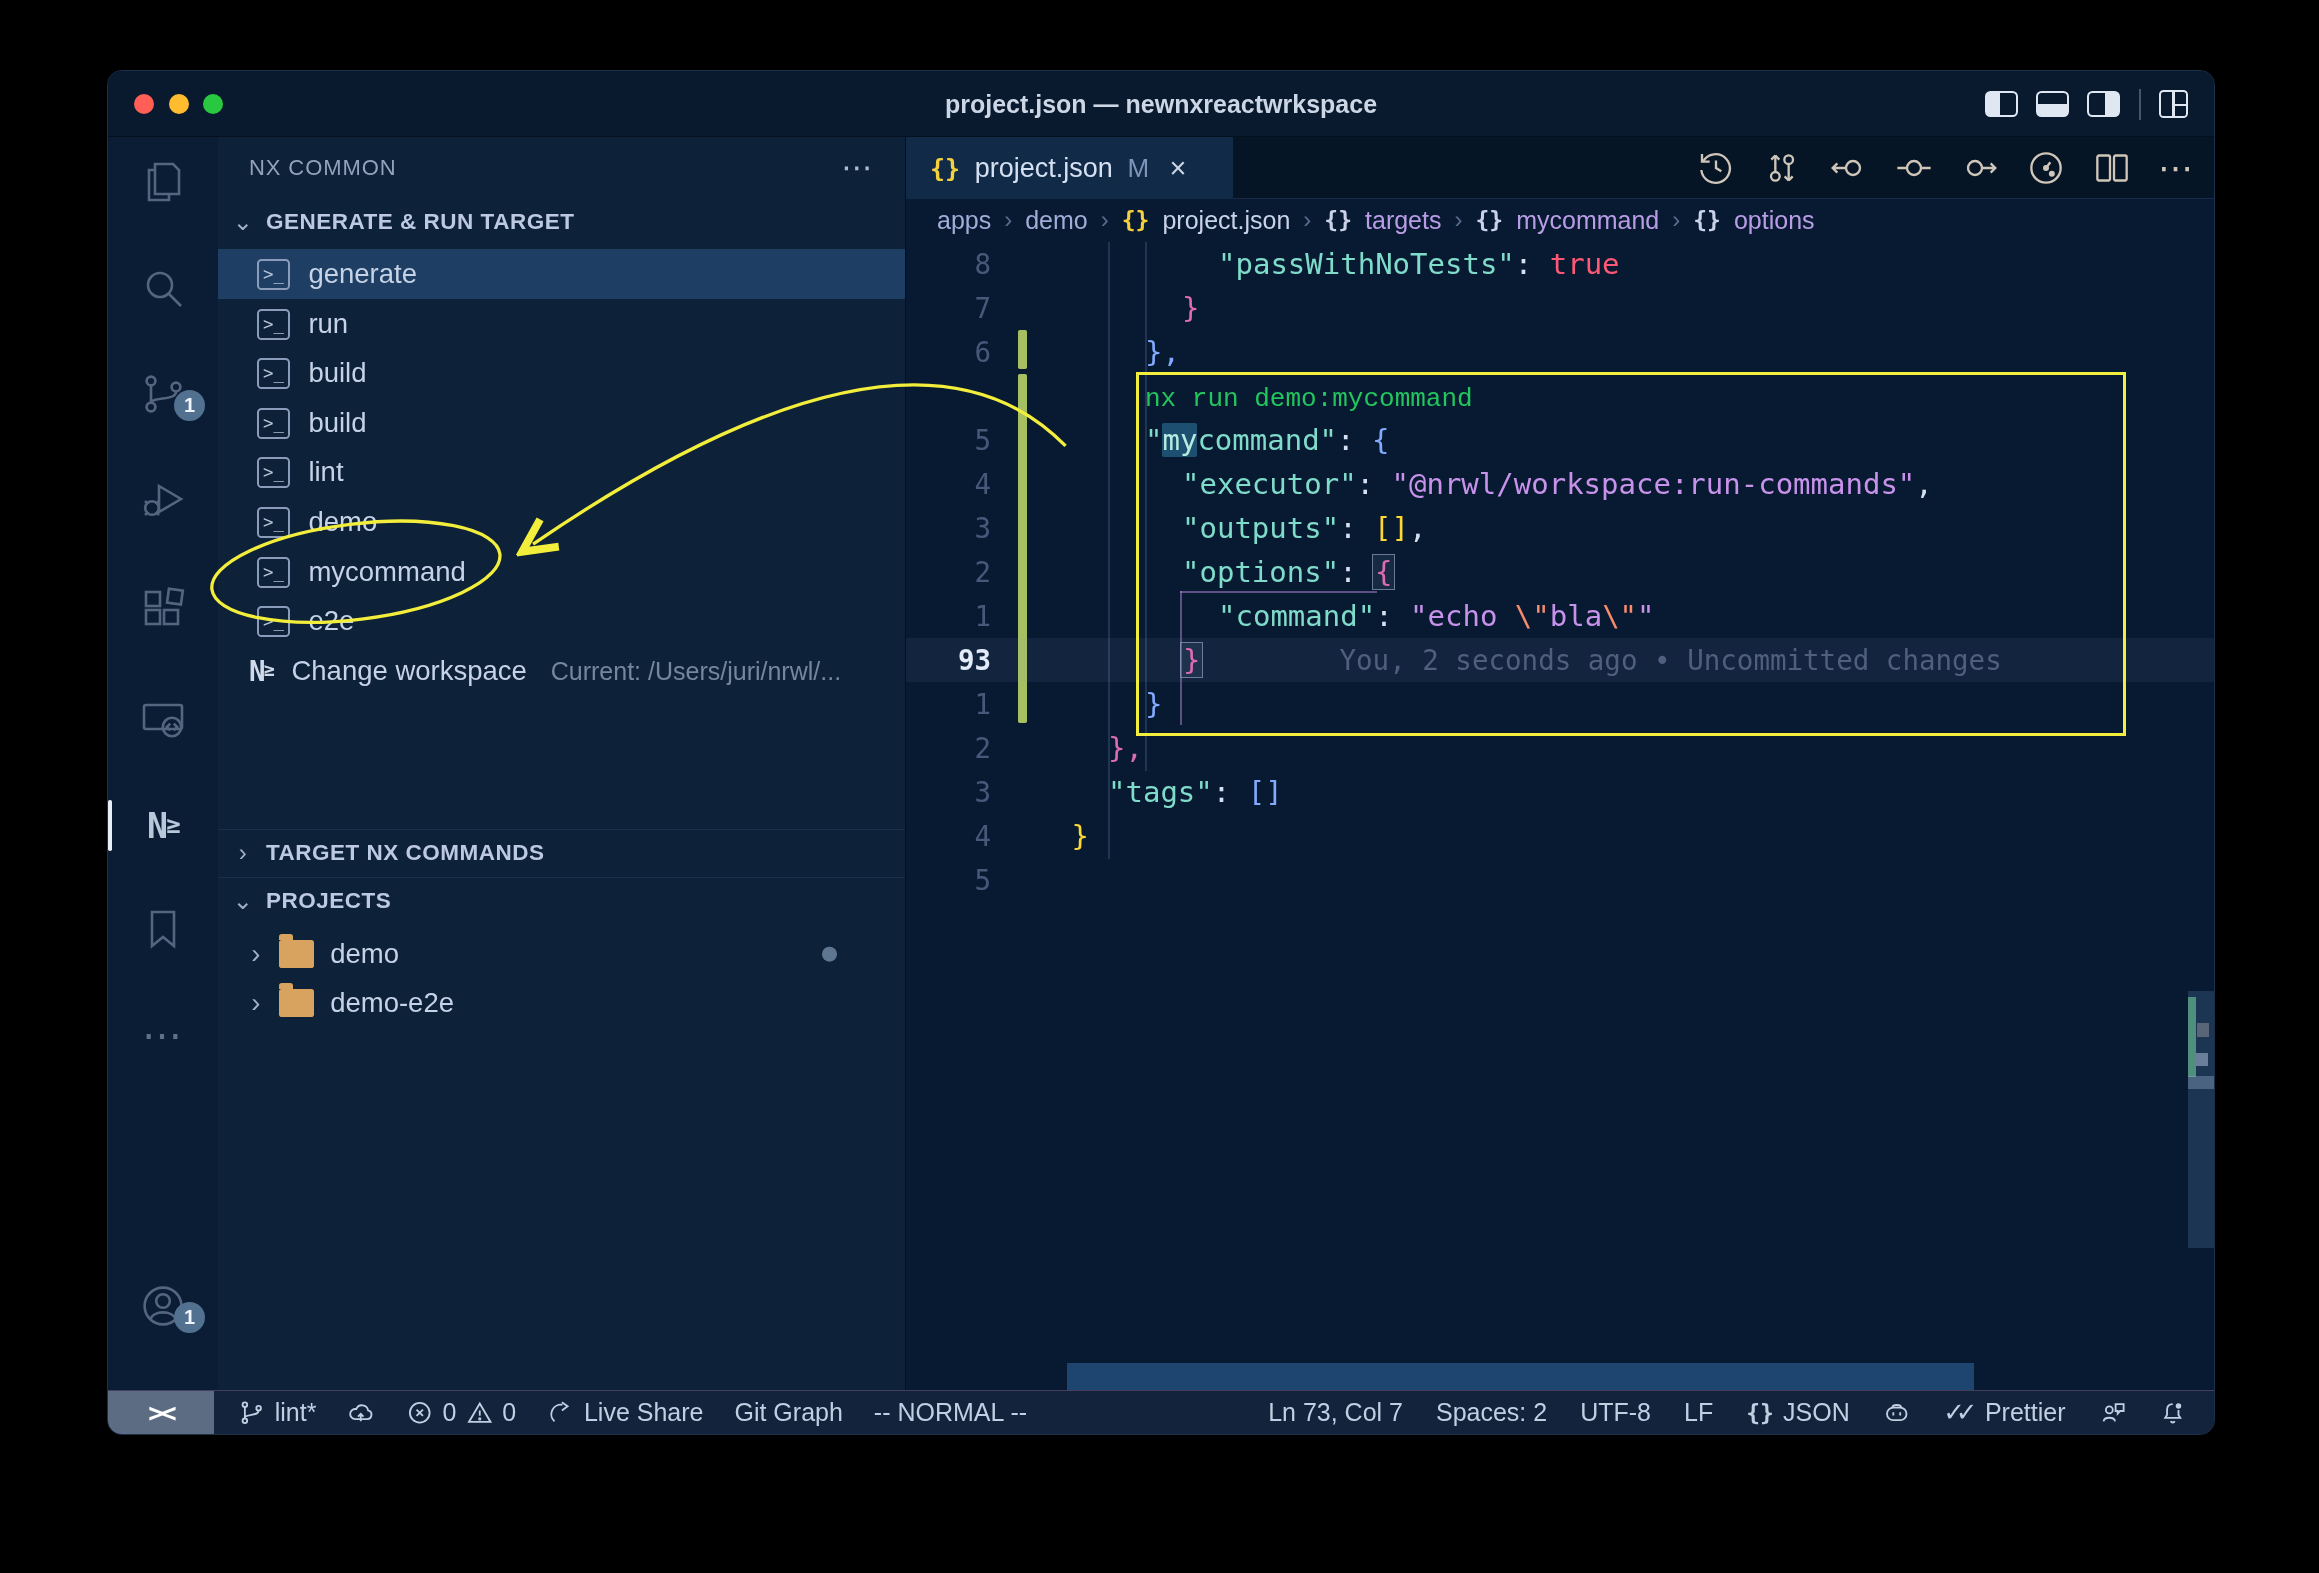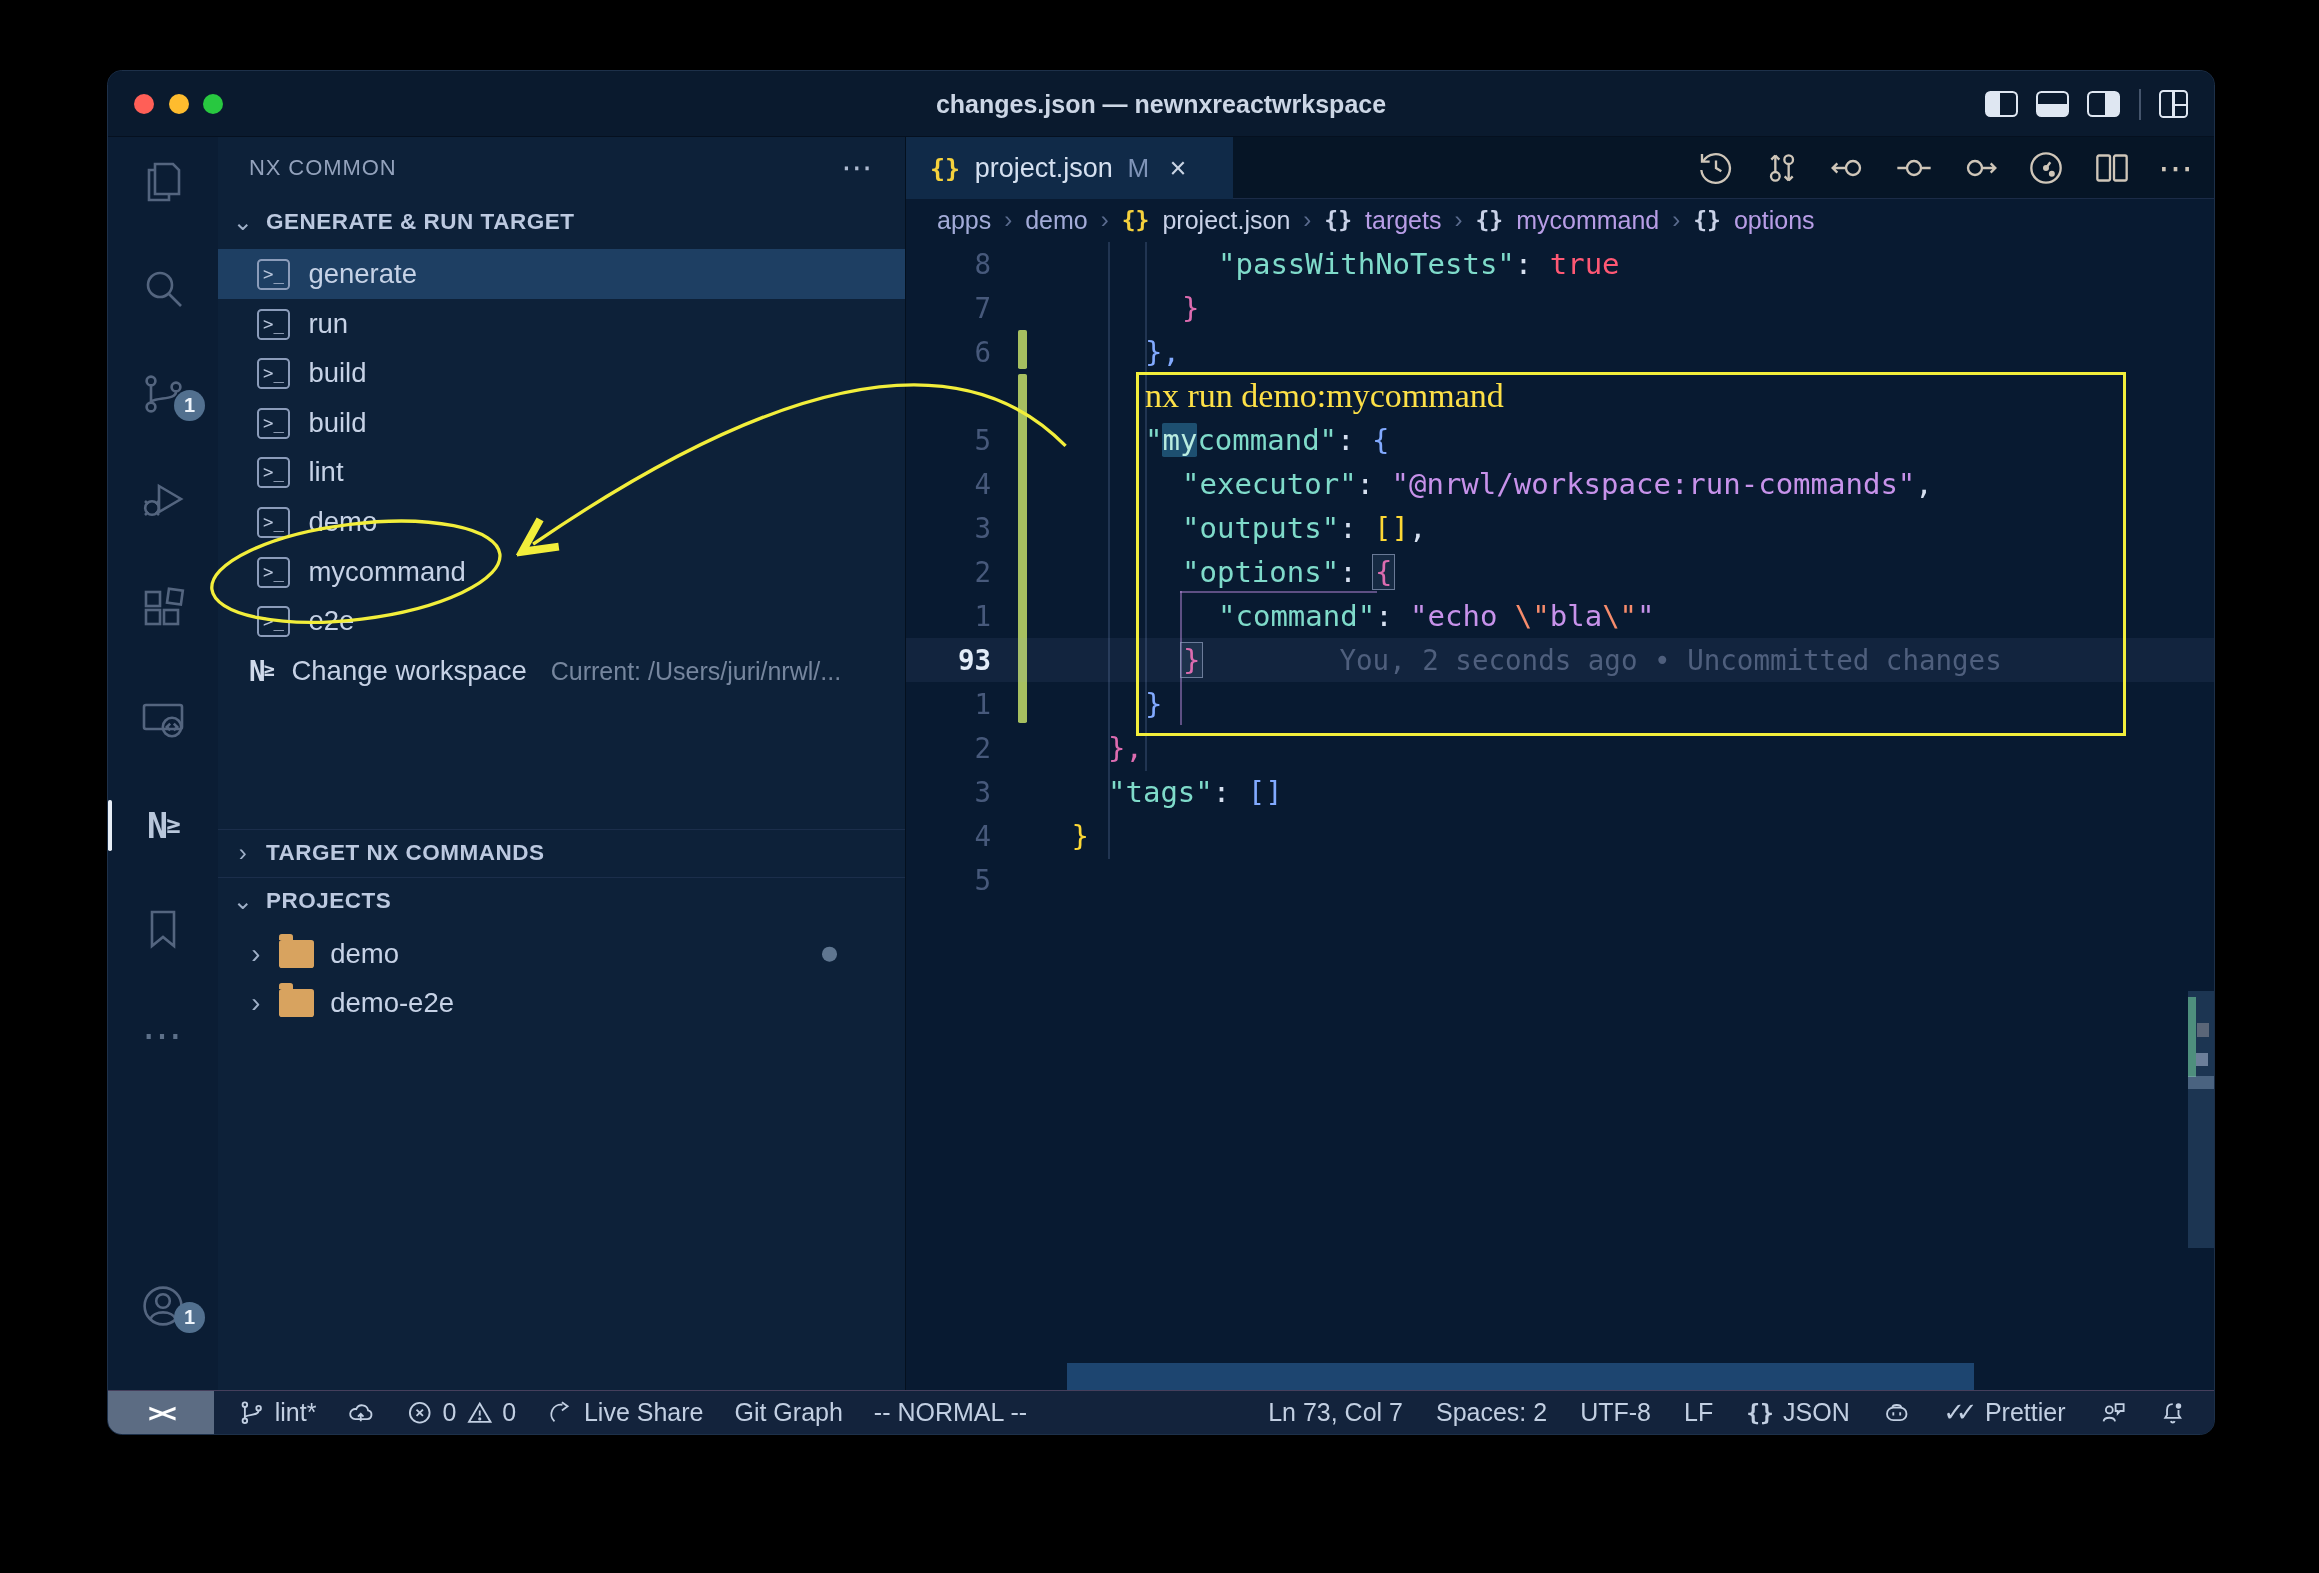--- a/index.html
+++ b/index.html
@@ -88,21 +88,21 @@
   .bc-a{color:#a3abd8}.bc-b{color:#c9d2e8}.bc-c{color:#b89de6}
   .bc-braces{font-family:"DejaVu Sans Mono",monospace;font-weight:bold;font-size:23px;color:#c9d2e8}
   .bc-braces.gold{color:#f5d13d}
   
   .code{position:absolute;left:0;top:105px;right:0;bottom:0;font-family:"DejaVu Sans Mono",monospace;font-size:29px}
   .code-row{height:44px;line-height:44px;display:flex;white-space:pre}
   .code-row.cur{background:rgba(140,170,215,.08)}
   .gut{flex:0 0 138px;text-align:right;padding-right:53px;color:var(--gut);font-size:27.5px}
   .gut.curn{color:#e2ecf8;font-weight:bold}
   .cl{flex:1}
-  .lens{font-family:Liberation Serif, serif;font-size:34px;color:#fde047}
+  .lens{font-family:Liberation Mono, monospace;font-size:26px;color:#22c55e}
   .tk-key{color:var(--key)} .tk-p{color:var(--punc)} .tk-kw{color:var(--kw)}
   .tk-str{color:var(--str)} .tk-esc{color:var(--esc)}
   .tk-bb{color:var(--bb)} .tk-bp{color:var(--bp)} .tk-by{color:var(--by)}
   .tk-sel{color:#b9ece0;background:#1d4f70;border-radius:1.8px}
   .tk-box{color:var(--bp);border:1.8px solid rgba(150,165,195,.65);background:rgba(90,115,150,.18);padding:0 1.8px;margin:0 -1.8px}
   .tk-bpbox{color:var(--bp);border:1.8px solid rgba(150,165,195,.65);background:rgba(90,115,150,.18);padding:0 1.8px;margin:0 -1.8px}
   .blame{color:#4f5f7d;font-size:27.5px;margin-left:138px}
   .guide{position:absolute;width:1.8px;background:rgba(99,125,170,.28)}
   .guide-active{position:absolute;background:rgba(199,146,234,.45)}
   .gbar{position:absolute;left:112px;width:9.2px;background:var(--green);border-radius:1.8px}
@@ -126,21 +126,21 @@
 <body>
 
 <div class="window">
 
   <div class="titlebar">
     <div class="lights">
       <div class="light" style="background:#ff5f57"></div>
       <div class="light" style="background:#febc2e"></div>
       <div class="light" style="background:#28c840"></div>
     </div>
-    <div class="title">changes.json — newnxreactwrkspace</div>
+    <div class="title">project.json — newnxreactwrkspace</div>
     <div class="tb-icons">
       <div class="layico lay-left">
           <div class="fill"></div>
         </div>
       <div class="layico lay-bottom">
           <div class="fill"></div>
         </div>
       <div class="layico lay-right">
           <div class="fill"></div>
         </div>

